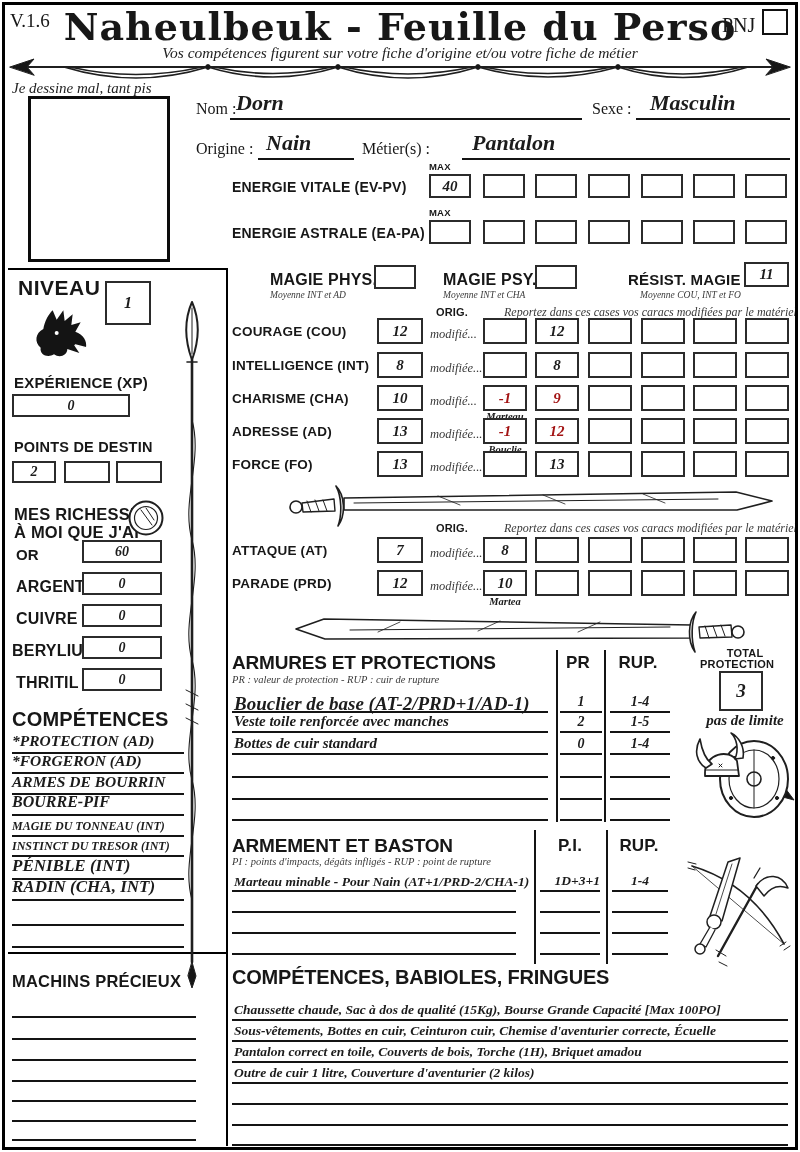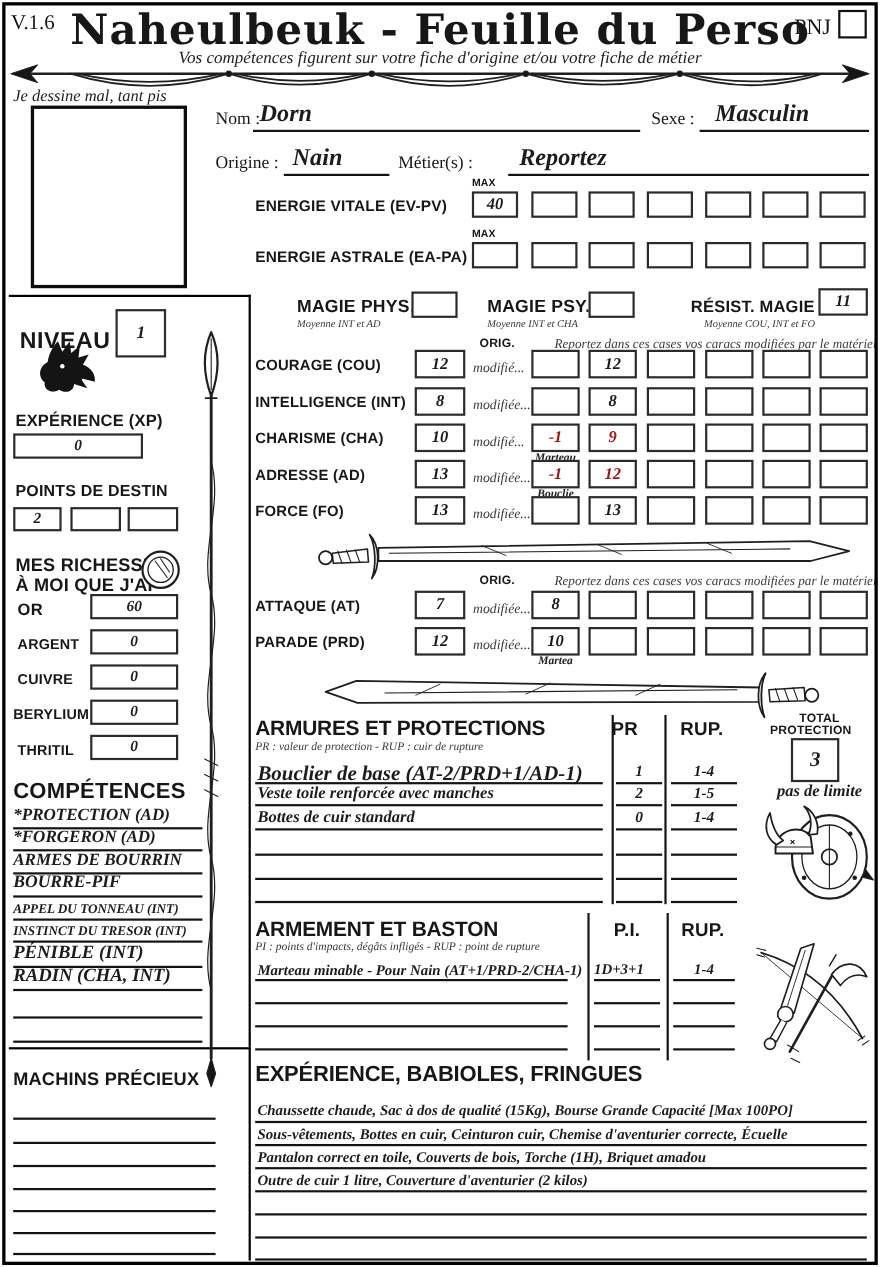--- a/index.html
+++ b/index.html
@@ -24,21 +24,21 @@
 .srow .mod{position:absolute;left:198px;top:9px;font-size:12.5px}
 .srow .c{top:0;width:44px;height:26px;font-size:15px}
 .c1{left:251px}.c2{left:303px}.c3{left:356px}.c4{left:409px}.c5{left:461px}.c6{left:513px}
 .srow .sub{position:absolute;left:243px;top:26px;width:60px;text-align:center;font-size:10.5px}
 .erow .slabel{top:7px;font-size:14px}
 .erow .c{top:2px;width:42px;height:24px}
 .erow .e0{left:197px;top:2px;width:42px;height:24px;font-size:15px}
 .erow .maxlbl{position:absolute;left:197px;top:-11px;width:42px;text-align:left;font-size:9.5px}
 .sidebar{position:absolute;left:8px;top:268px;width:220px;height:878px;border-top:2px solid #000;border-right:2px solid #000}
 .mrow{position:absolute;left:4px;width:212px;height:24px}
-.mrow .mlabel{position:absolute;left:4px;top:6px;font-size:13px}
+.mrow .mlabel{position:absolute;left:4px;top:6px;font-size:16px}
 .mrow .mbox{left:70px;top:0;width:80px;height:23px;font-size:14px}
 .sec-title{font-size:19px;letter-spacing:-.2px}
 </style>
 </head>
 <body>
 
 <div class="sheet">
 
   <span class="abs ser" style="left:10px;top:10px;font-size:19px">V.1.6</span>
   <div class="title">Naheulbeuk - Feuille du Perso</div>
@@ -68,21 +68,21 @@
   <span class="abs hw" style="left:236px;top:90px;font-size:22px">Dorn</span>
   <div class="ul" style="left:230px;top:118px;width:352px"></div>
   <span class="abs ser" style="left:592px;top:100px;font-size:16px">Sexe :</span>
   <span class="abs hw" style="left:650px;top:90px;font-size:22px">Masculin</span>
   <div class="ul" style="left:636px;top:118px;width:154px"></div>
 
   <span class="abs ser" style="left:196px;top:140px;font-size:16px">Origine :</span>
   <span class="abs hw" style="left:266px;top:130px;font-size:22px">Nain</span>
   <div class="ul" style="left:258px;top:158px;width:96px"></div>
   <span class="abs ser" style="left:362px;top:140px;font-size:16px">Métier(s) :</span>
-  <span class="abs hw" style="left:472px;top:130px;font-size:22px">Reportez</span>
+  <span class="abs hw" style="left:472px;top:130px;font-size:22px">Pantalon</span>
   <div class="ul" style="left:462px;top:158px;width:328px"></div>
 
   <div class="srow erow" style="top:172px">
     <span class="lbl slabel">ENERGIE VITALE (EV-PV)</span>
     <span class="lbl maxlbl">MAX</span>
     <div class="box e0 hw">40</div>
     <div class="box c c1"></div>
     <div class="box c c2"></div>
     <div class="box c c3"></div>
     <div class="box c c4"></div>
@@ -214,21 +214,21 @@
     <line x1="60" y1="28" x2="380" y2="25" stroke-width="1"></line>
     <path d="M110,20 L88,30 M210,19 L188,29 M310,20 L288,30" stroke-width=".8"></path>
     <path d="M406,10 C398,19 397,39 405,50 C401,38 401,21 406,10 Z" fill="#fff" stroke-width="1.6"></path>
     <path d="M409,25 L441,23 L442,35 L410,36 Z" fill="#fff" stroke-width="1.4"></path>
     <path d="M415,24 L419,36 M423,24 L427,35 M431,23 L435,34" stroke-width="1"></path>
     <circle cx="448" cy="30" r="6" fill="#fff" stroke-width="1.6"></circle>
   </svg>
 
   <span class="abs lbl sec-title" style="left:232px;top:652px">ARMURES ET PROTECTIONS</span>
   <span class="abs cal" style="left:232px;top:674px;font-size:10.5px">PR : valeur de protection - RUP : cuir de rupture</span>
-  <span class="abs lbl" style="left:556px;top:653px;width:44px;font-size:17px">PR</span>
+  <span class="abs lbl" style="left:556px;top:653px;width:44px;text-align:center;font-size:17px">PR</span>
   <span class="abs lbl" style="left:606px;top:653px;width:64px;text-align:center;font-size:17px">RUP.</span>
   <div class="vl" style="left:556px;top:650px;height:172px"></div>
   <div class="vl" style="left:604px;top:650px;height:172px"></div>
 
   <span class="abs hw" style="left:234px;top:693px;font-size:19px">Bouclier de base (AT-2/PRD+1/AD-1)</span>
   <span class="abs hw" style="left:562px;top:694px;width:38px;text-align:center;font-size:14px">1</span>
   <span class="abs hw" style="left:612px;top:694px;width:56px;text-align:center;font-size:14px">1-4</span>
   <div class="ul" style="left:232px;top:711px;width:316px"></div>
   <div class="ul" style="left:560px;top:711px;width:42px"></div>
   <div class="ul" style="left:610px;top:711px;width:60px"></div>
@@ -280,21 +280,21 @@
   </svg>
 
   <span class="abs lbl sec-title" style="left:232px;top:835px">ARMEMENT ET BASTON</span>
   <span class="abs cal" style="left:232px;top:856px;font-size:10.5px">PI : points d'impacts, dégâts infligés - RUP : point de rupture</span>
   <span class="abs lbl" style="left:534px;top:836px;width:72px;text-align:center;font-size:17px">P.I.</span>
   <span class="abs lbl" style="left:606px;top:836px;width:66px;text-align:center;font-size:17px">RUP.</span>
   <div class="vl" style="left:534px;top:830px;height:134px"></div>
   <div class="vl" style="left:606px;top:830px;height:134px"></div>
 
   <span class="abs hw" style="left:234px;top:874px;font-size:13.5px">Marteau minable - Pour Nain (AT+1/PRD-2/CHA-1)</span>
-  <span class="abs hw" style="left:540px;top:873px;width:60px;text-align:left;font-size:13.5px">1D+3+1</span>
+  <span class="abs hw" style="left:540px;top:873px;width:60px;text-align:right;font-size:13.5px">1D+3+1</span>
   <span class="abs hw" style="left:612px;top:873px;width:56px;text-align:center;font-size:13.5px">1-4</span>
   <div class="ul" style="left:232px;top:890px;width:284px"></div>
   <div class="ul" style="left:540px;top:890px;width:60px"></div>
   <div class="ul" style="left:612px;top:890px;width:56px"></div>
 
   <div class="ul" style="left:232px;top:911px;width:284px"></div>
   <div class="ul" style="left:540px;top:911px;width:60px"></div>
   <div class="ul" style="left:612px;top:911px;width:56px"></div>
   <div class="ul" style="left:232px;top:932px;width:284px"></div>
   <div class="ul" style="left:540px;top:932px;width:60px"></div>
@@ -311,38 +311,38 @@
     <line x1="50" y1="12" x2="34" y2="62" stroke-width=".8"></line>
     <circle cx="32" cy="70" r="7" fill="#fff" stroke-width="1.5"></circle>
     <path d="M28,75 L18,92 L24,95 L33,78" fill="#fff" stroke-width="1.3"></path>
     <circle cx="18" cy="97" r="5" fill="#fff" stroke-width="1.5"></circle>
     <path d="M36,104 L76,32" stroke-width="2.4"></path>
     <path d="M34,98 l10,6 m-7,6 l8,4" stroke-width="1"></path>
     <path d="M74,34 C84,20 100,22 106,36 C96,32 88,36 82,44 Z" fill="#fff" stroke-width="1.5"></path>
     <path d="M72,26 l6,-10" stroke-width="1.3"></path>
   </svg>
 
-  <span class="abs lbl" style="left:232px;top:966px;font-size:20px;letter-spacing:-.2px">EXPÉRIENCE, BABIOLES, FRINGUES</span>
+  <span class="abs lbl" style="left:232px;top:966px;font-size:20px;letter-spacing:-.2px">COMPÉTENCES, BABIOLES, FRINGUES</span>
   <span class="abs hw" style="left:234px;top:1002px;font-size:13.5px">Chaussette chaude, Sac à dos de qualité (15Kg), Bourse Grande Capacité [Max 100PO]</span>
   <div class="ul" style="left:232px;top:1019px;width:556px"></div>
   <span class="abs hw" style="left:234px;top:1023px;font-size:13.5px">Sous-vêtements, Bottes en cuir, Ceinturon cuir, Chemise d'aventurier correcte, Écuelle</span>
   <div class="ul" style="left:232px;top:1040px;width:556px"></div>
   <span class="abs hw" style="left:234px;top:1044px;font-size:13.5px">Pantalon correct en toile, Couverts de bois, Torche (1H), Briquet amadou</span>
   <div class="ul" style="left:232px;top:1061px;width:556px"></div>
   <span class="abs hw" style="left:234px;top:1065px;font-size:13.5px">Outre de cuir 1 litre, Couverture d'aventurier (2 kilos)</span>
   <div class="ul" style="left:232px;top:1082px;width:556px"></div>
   <span class="abs hw" style="left:234px;top:1086px;font-size:13.5px"></span>
   <div class="ul" style="left:232px;top:1103px;width:556px"></div>
   <span class="abs hw" style="left:234px;top:1107px;font-size:13.5px"></span>
   <div class="ul" style="left:232px;top:1124px;width:556px"></div>
   <span class="abs hw" style="left:234px;top:1127px;font-size:13.5px"></span>
   <div class="ul" style="left:232px;top:1144px;width:556px"></div>
 
   <div class="sidebar">
-    <span class="abs lbl" style="left:10px;top:28px;font-size:21px;letter-spacing:.5px">NIVEAU</span>
+    <span class="abs lbl" style="left:10px;top:6px;font-size:21px;letter-spacing:.5px">NIVEAU</span>
     <div class="box hw" style="left:97px;top:11px;width:46px;height:44px;font-size:16px">1</div>
 
     <svg class="abs" style="left:22px;top:30px" width="60" height="66" viewBox="0 0 90 80">
       <path d="M34,6 L40,20 L50,6 L52,22 L64,12 L62,28 L76,24 L68,38 C80,42 86,52 84,62 L66,58 L74,70 L56,64 C56,74 44,78 36,72 C26,78 14,72 16,62 C6,54 8,40 20,34 C22,22 28,12 34,6 Z" fill="#141414" stroke="none"></path>
       <circle cx="40" cy="40" r="3" fill="#fff" stroke="none"></circle>
       <path d="M68,58 L84,62" stroke="#fff" stroke-width="2"></path>
     </svg>
 
     <span class="abs lbl" style="left:6px;top:104px;font-size:15px">EXPÉRIENCE (XP)</span>
     <div class="box hw" style="left:4px;top:124px;width:118px;height:23px;font-size:14px">0</div>
@@ -383,21 +383,21 @@
 
     <span class="abs lbl" style="left:4px;top:438px;font-size:20px">COMPÉTENCES</span>
     <span class="abs hw" style="left:4px;top:462px;font-size:15.5px">*PROTECTION (AD)</span>
     <div class="ul" style="left:4px;top:482px;width:172px"></div>
     <span class="abs hw" style="left:4px;top:482px;font-size:15.5px">*FORGERON (AD)</span>
     <div class="ul" style="left:4px;top:502px;width:172px"></div>
     <span class="abs hw" style="left:4px;top:503px;font-size:15.5px">ARMES DE BOURRIN</span>
     <div class="ul" style="left:4px;top:523px;width:172px"></div>
     <span class="abs hw" style="left:4px;top:523px;font-size:16px">BOURRE-PIF</span>
     <div class="ul" style="left:4px;top:544px;width:172px"></div>
-    <span class="abs hw" style="left:4px;top:549px;font-size:12px">APPEL DU TONNEAU (INT)</span>
+    <span class="abs hw" style="left:4px;top:549px;font-size:12px">MAGIE DU TONNEAU (INT)</span>
     <div class="ul" style="left:4px;top:565px;width:172px"></div>
     <span class="abs hw" style="left:4px;top:569px;font-size:12px">INSTINCT DU TRESOR (INT)</span>
     <div class="ul" style="left:4px;top:585px;width:172px"></div>
     <span class="abs hw" style="left:4px;top:586px;font-size:17px">PÉNIBLE (INT)</span>
     <div class="ul" style="left:4px;top:608px;width:172px"></div>
     <span class="abs hw" style="left:4px;top:607px;font-size:17px">RADIN (CHA, INT)</span>
     <div class="ul" style="left:4px;top:629px;width:172px"></div>
     <div class="ul" style="left:4px;top:654px;width:172px"></div>
     <div class="ul" style="left:4px;top:676px;width:172px"></div>
 

